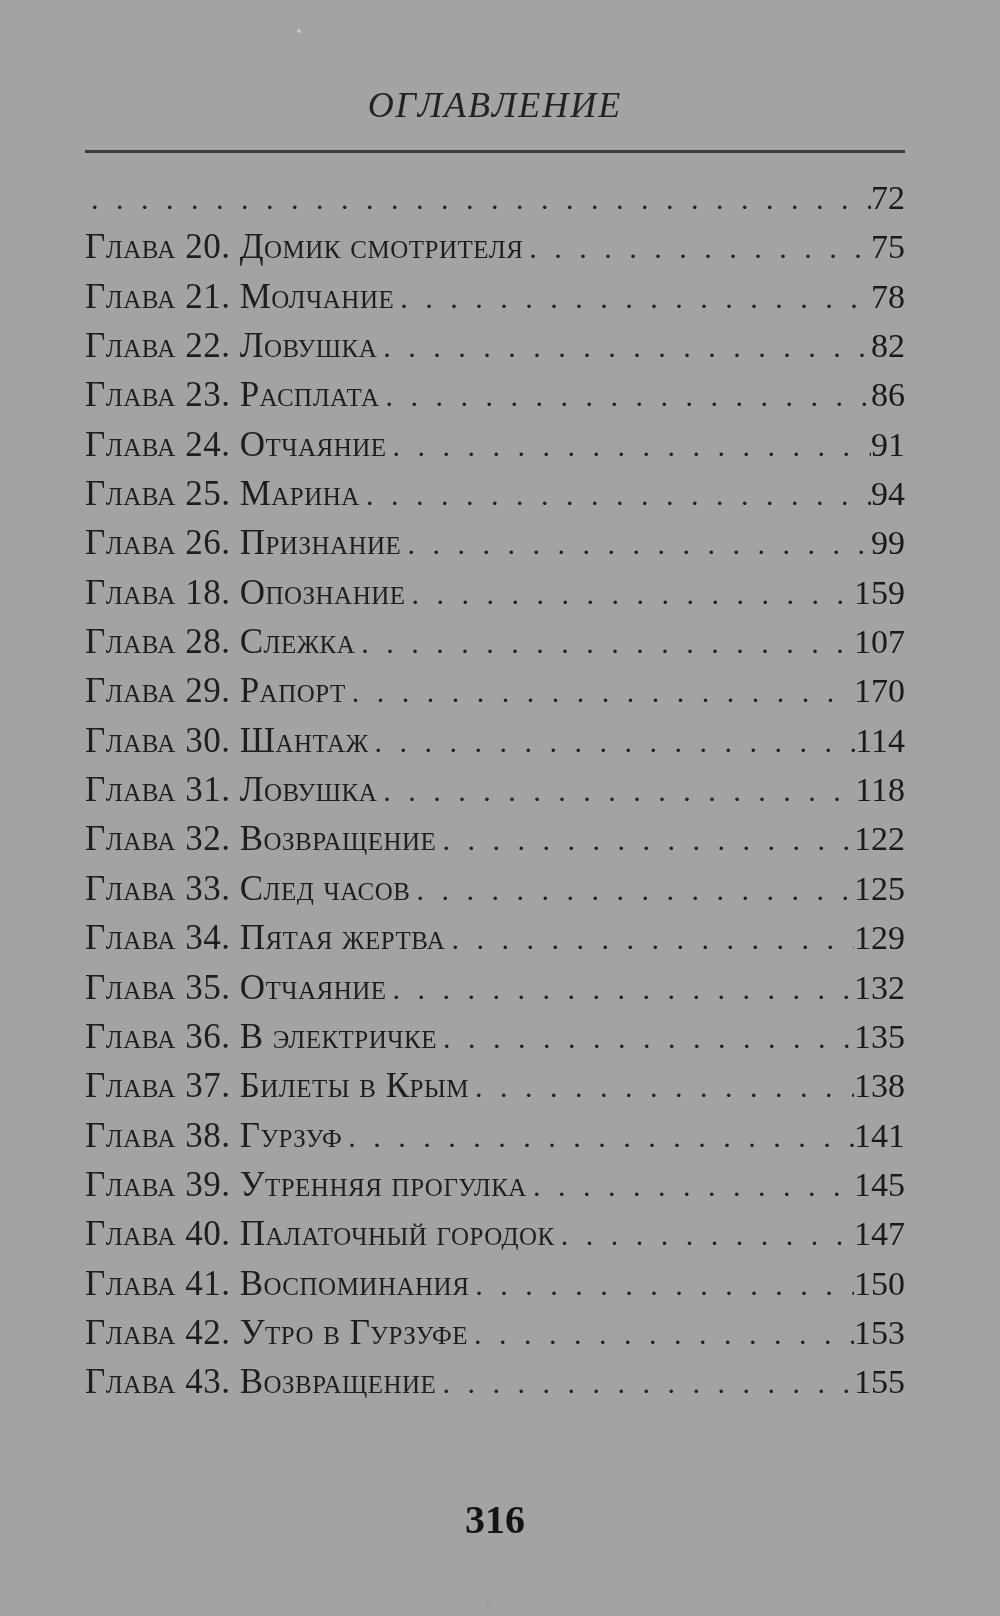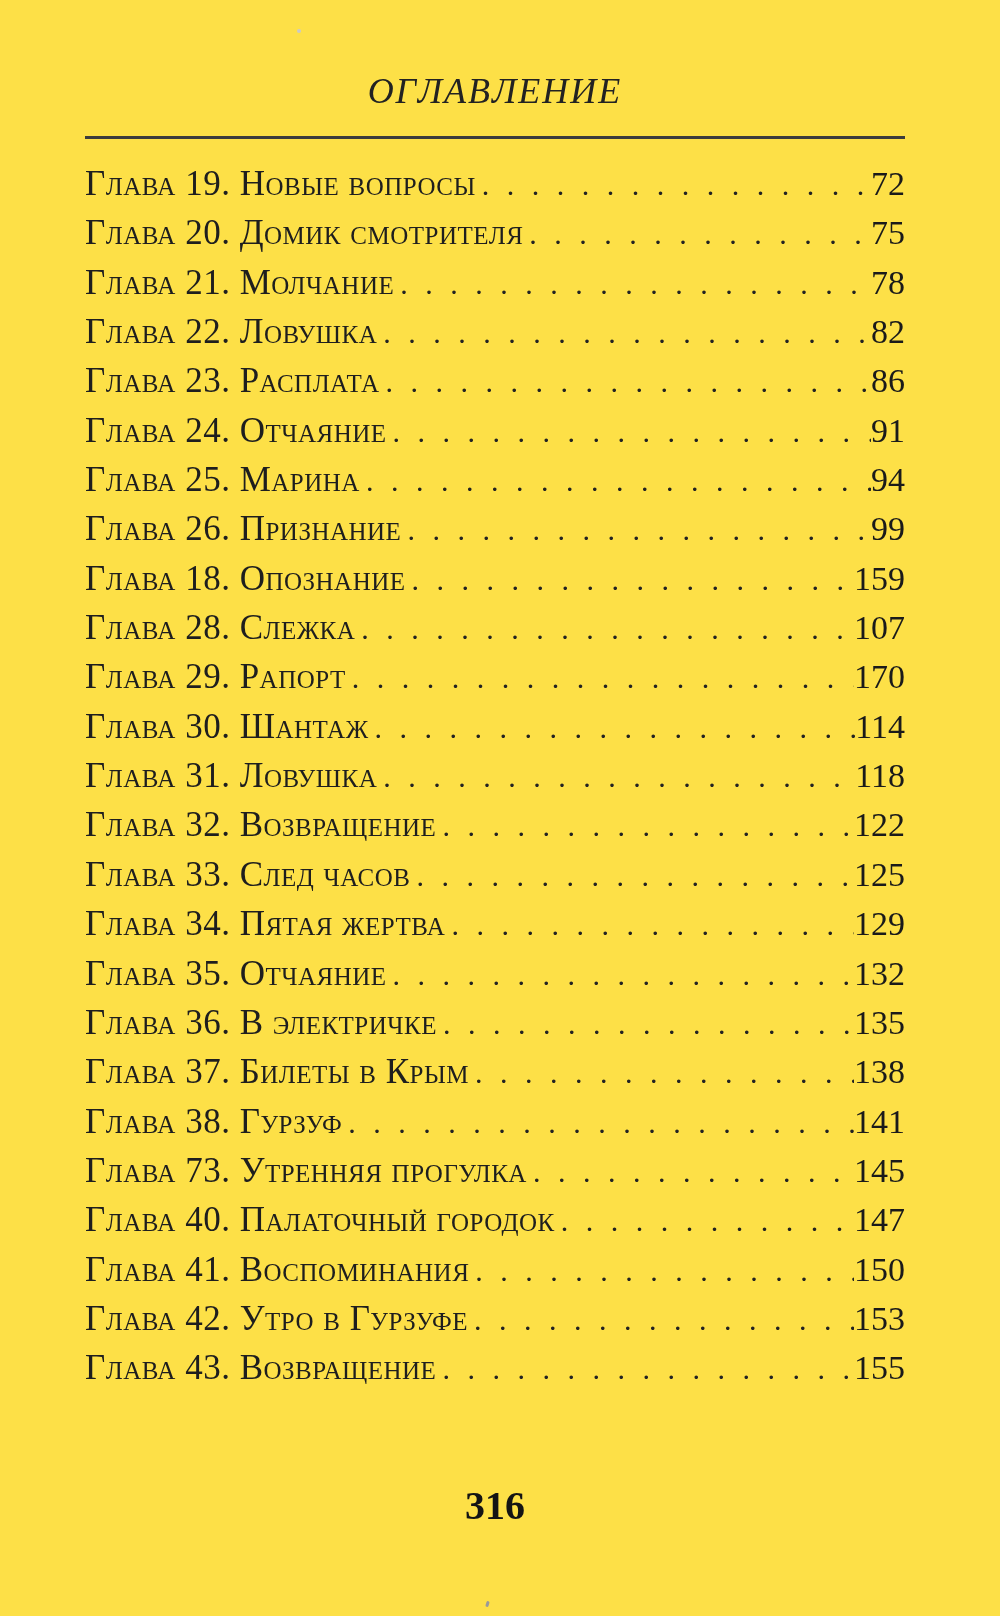--- a/index.html
+++ b/index.html
@@ -6,24 +6,24 @@
     margin: 0;
     padding: 0;
     background: #e9e9e9;
     font-family: "Liberation Serif", "DejaVu Serif", serif;
   }
   .page {
     position: relative;
     width: 1000px;
     height: 1616px;
     margin: 0 auto;
-    background: #fde047;
+    background: #a3a3a3;
     color: #1e1e1e;
     box-sizing: border-box;
-    padding: 0 95px 0 85px;
+    padding: 14px 95px 0 85px;
     overflow: hidden;
   }
   .toc-title {
     margin: 0;
     padding-top: 70px;
     text-align: center;
     font-style: italic;
     font-weight: normal;
     font-size: 36px;
     line-height: 43px;
@@ -100,21 +100,20 @@
 <div class="page">
 
   <div class="speck-top"></div>
 
   <h1 class="toc-title">ОГЛАВЛЕНИЕ</h1>
 
   <hr class="header-rule">
 
   <div class="toc-list">
       <div class="toc-row">
-    <span class="toc-label">Глава 19. Новые вопросы</span>
     <span class="dot-leader">. . . . . . . . . . . . . . . . . . . . . . . . . . . . . . . . . . . . . . . . . . . . . . . . . . . . . . . . . . . . </span>
     <span class="toc-page">72</span>
   </div>
       <div class="toc-row">
     <span class="toc-label">Глава 20. Домик смотрителя</span>
     <span class="dot-leader">. . . . . . . . . . . . . . . . . . . . . . . . . . . . . . . . . . . . . . . . . . . . . . . . . . . . . . . . . . . . </span>
     <span class="toc-page">75</span>
   </div>
       <div class="toc-row">
     <span class="toc-label">Глава 21. Молчание</span>
@@ -200,21 +199,21 @@
     <span class="toc-label">Глава 37. Билеты в Крым</span>
     <span class="dot-leader">. . . . . . . . . . . . . . . . . . . . . . . . . . . . . . . . . . . . . . . . . . . . . . . . . . . . . . . . . . . . </span>
     <span class="toc-page">138</span>
   </div>
       <div class="toc-row">
     <span class="toc-label">Глава 38. Гурзуф</span>
     <span class="dot-leader">. . . . . . . . . . . . . . . . . . . . . . . . . . . . . . . . . . . . . . . . . . . . . . . . . . . . . . . . . . . . </span>
     <span class="toc-page">141</span>
   </div>
       <div class="toc-row">
-    <span class="toc-label">Глава 73. Утренняя прогулка</span>
+    <span class="toc-label">Глава 39. Утренняя прогулка</span>
     <span class="dot-leader">. . . . . . . . . . . . . . . . . . . . . . . . . . . . . . . . . . . . . . . . . . . . . . . . . . . . . . . . . . . . </span>
     <span class="toc-page">145</span>
   </div>
       <div class="toc-row">
     <span class="toc-label">Глава 40. Палаточный городок</span>
     <span class="dot-leader">. . . . . . . . . . . . . . . . . . . . . . . . . . . . . . . . . . . . . . . . . . . . . . . . . . . . . . . . . . . . </span>
     <span class="toc-page">147</span>
   </div>
       <div class="toc-row">
     <span class="toc-label">Глава 41. Воспоминания</span>

